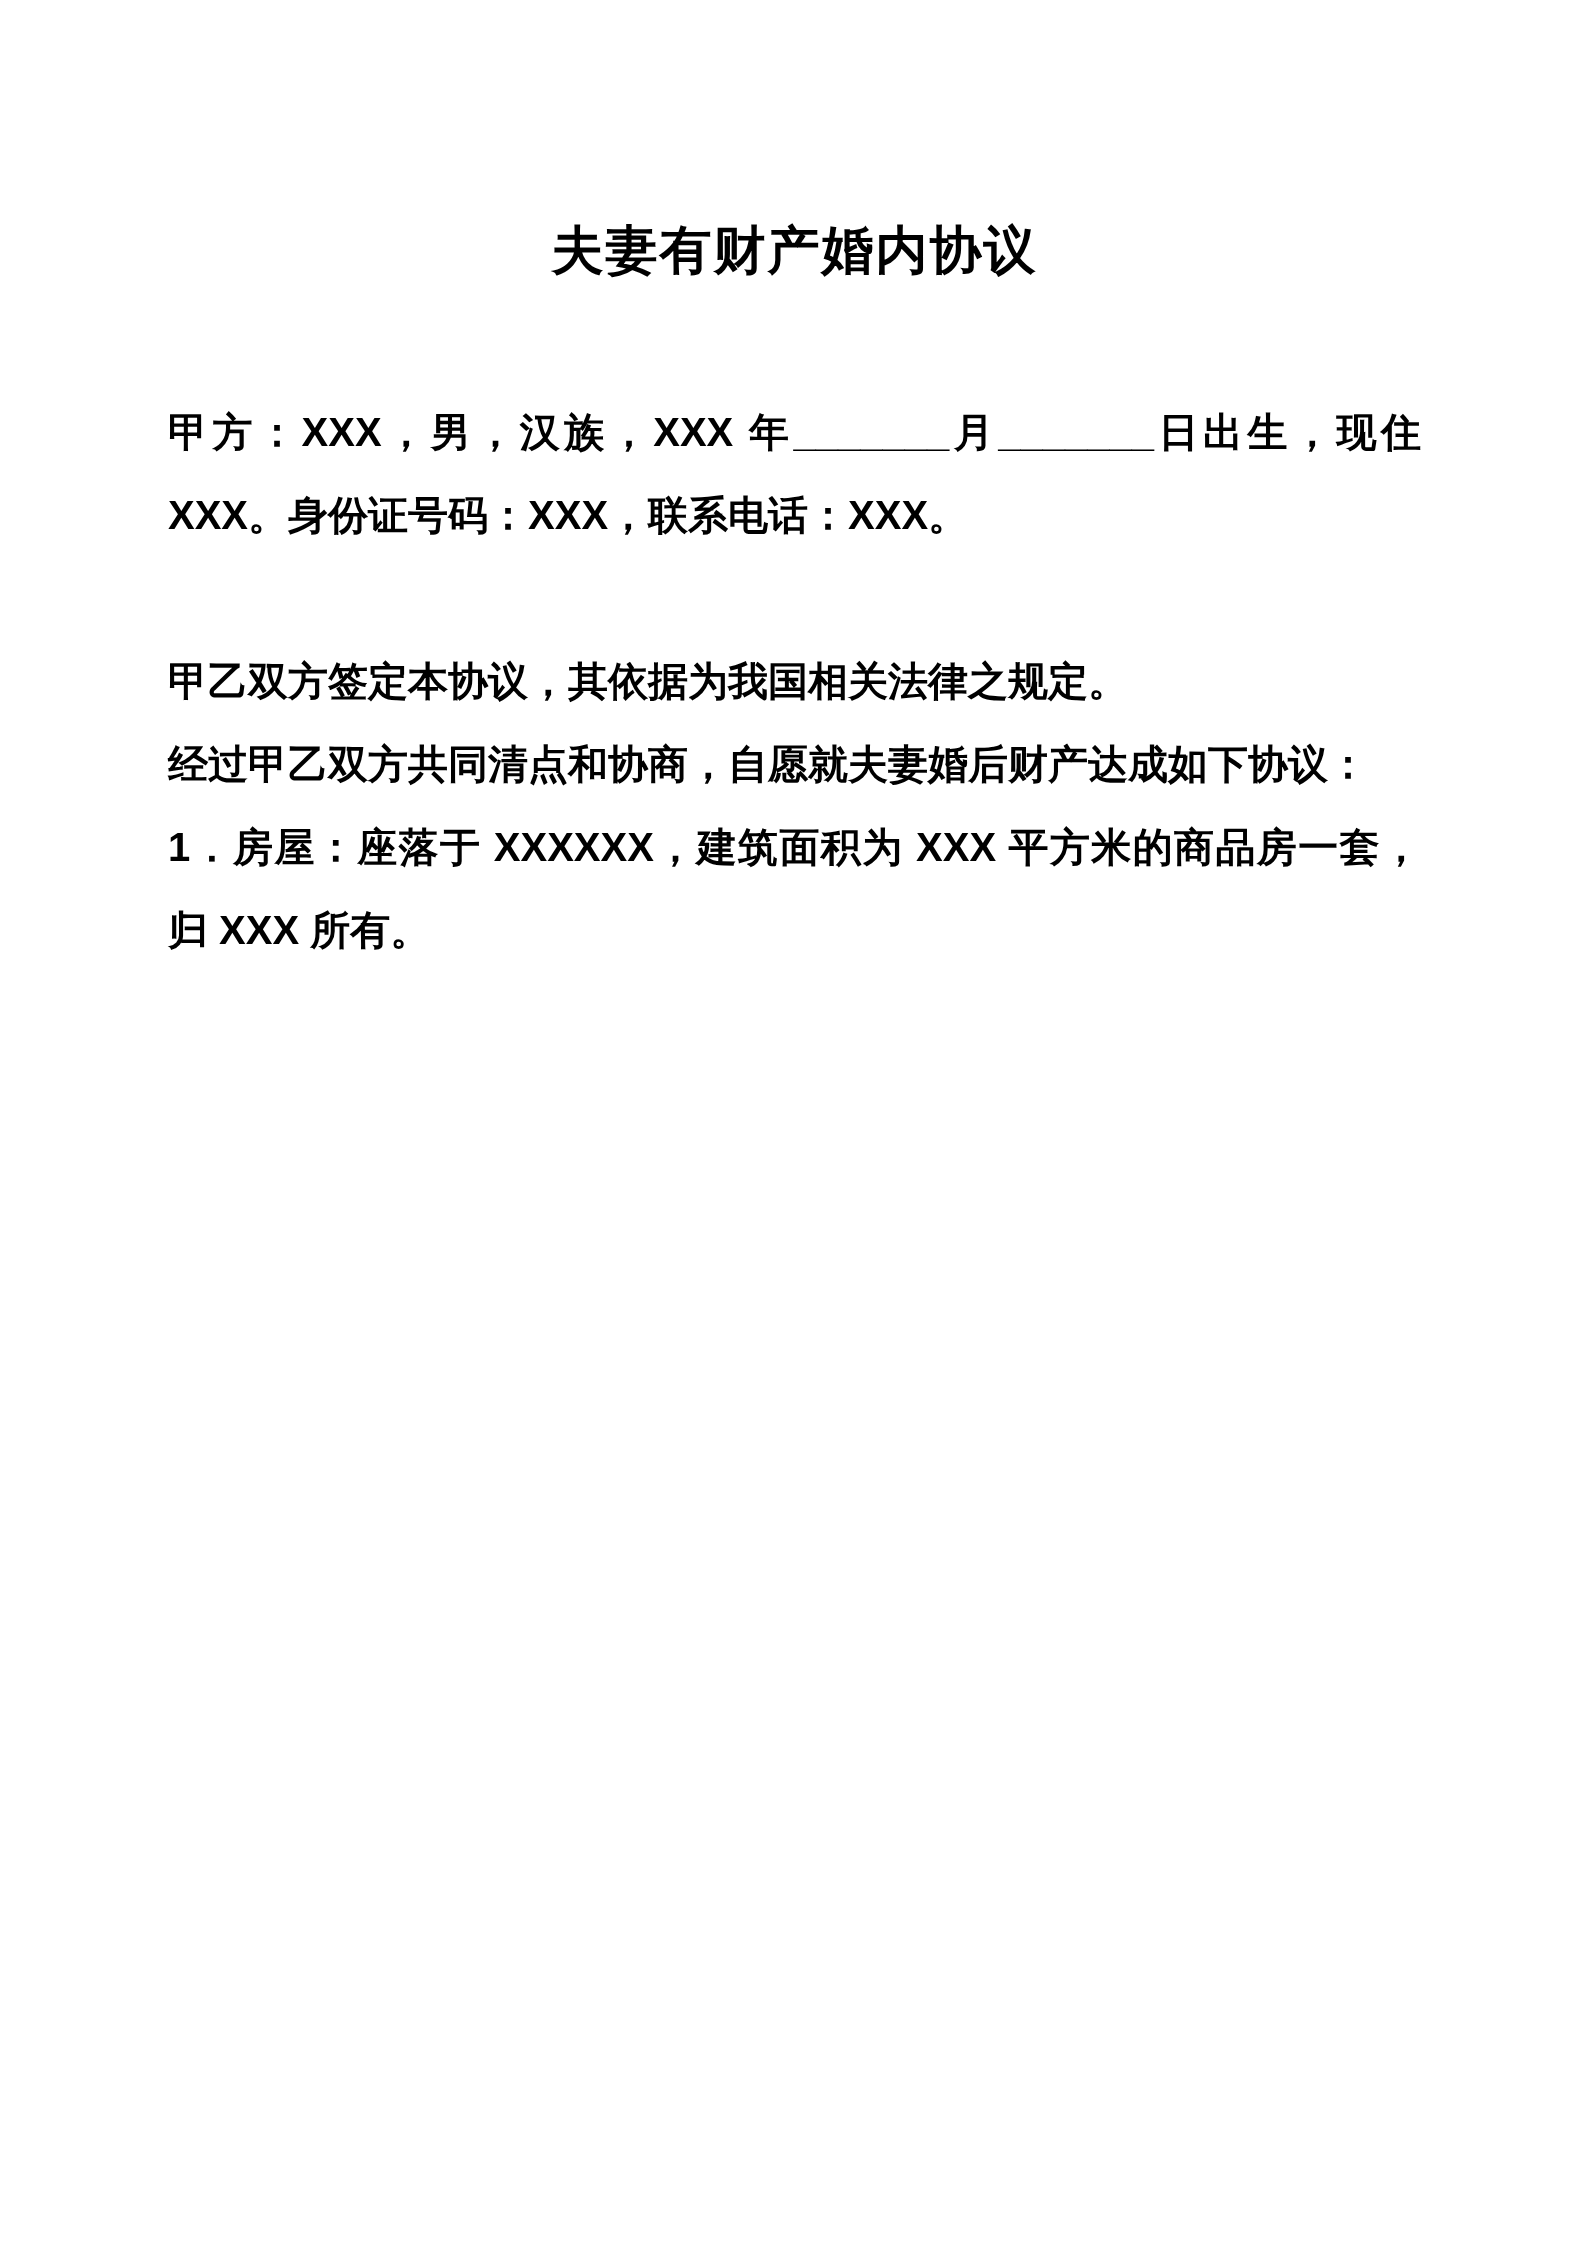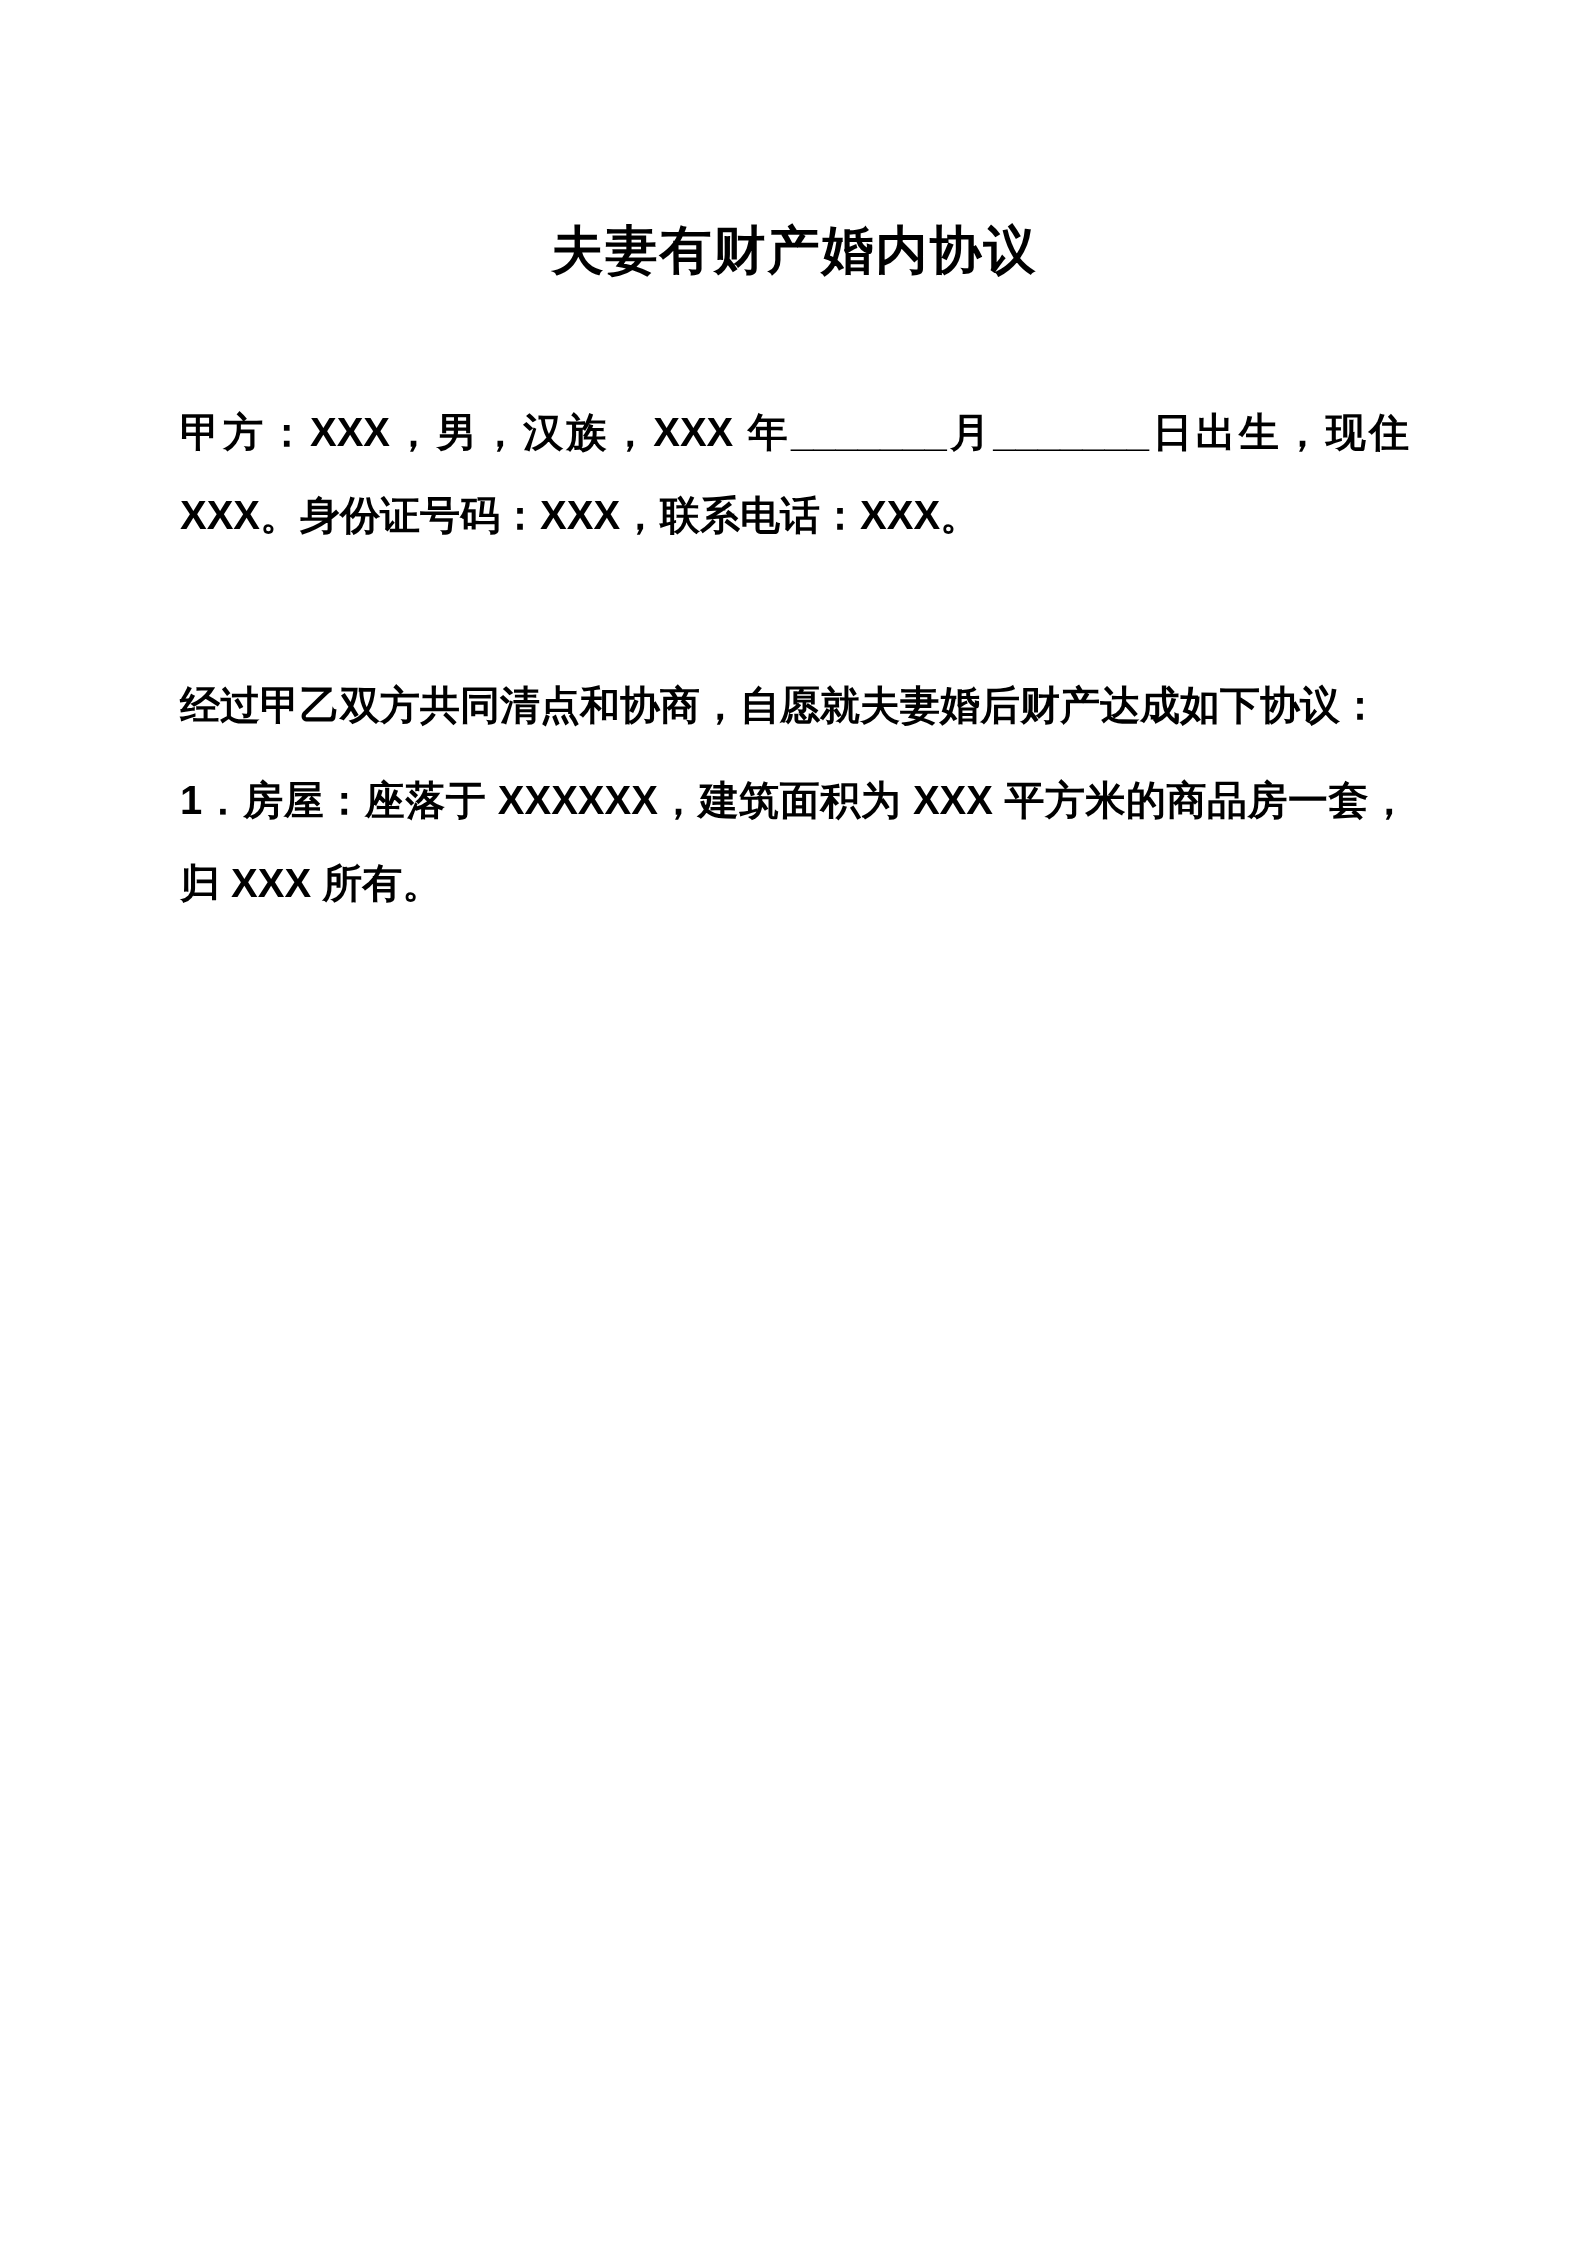--- a/index.html
+++ b/index.html
@@ -23,21 +23,21 @@
   }
   .doc-title {
     margin: 0 0 88px 0;
     font-size: 52px;
     line-height: 105px;
     font-weight: 700;
     text-align: center;
     letter-spacing: 2px;
   }
   .para {
-    margin: 12px;
+    margin: 0;
     font-size: 40px;
     line-height: 83px;
     font-weight: 700;
     text-align: justify;
     text-justify: inter-ideograph;
     word-break: normal;
     overflow-wrap: break-word;
   }
   .blank-line {
     height: 83px;
@@ -49,18 +49,19 @@
 <div class="page">
   <h1 class="doc-title">夫妻有财产婚内协议</h1>
 
   <p class="para">甲方：XXX，男，汉族，XXX 年_______月_______日出生，现住 XXX。身份证号码：XXX，联系电话：XXX。</p>
 
 
   <div class="blank-line"></div>
 
 
 
+  <p class="para">甲乙双方签定本协议，其依据为我国相关法律之规定。</p>
 
 
   <p class="para">经过甲乙双方共同清点和协商，自愿就夫妻婚后财产达成如下协议：</p>
 
   <p class="para">1．房屋：座落于 XXXXXX，建筑面积为 XXX 平方米的商品房一套，归 XXX 所有。</p>
 </div>
 
 </body></html>

